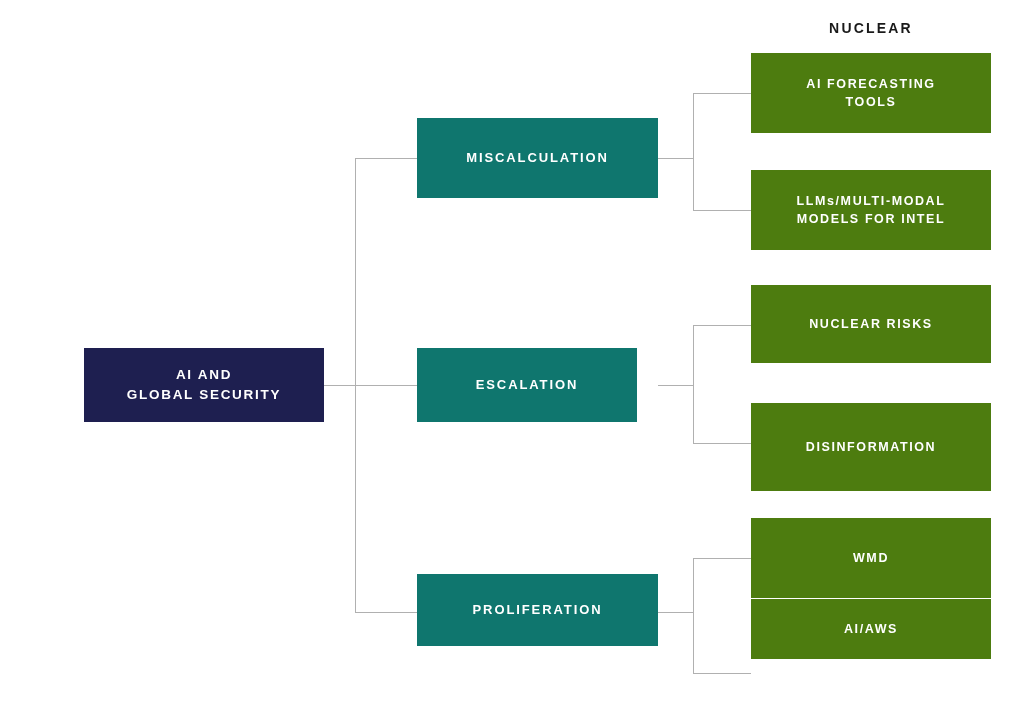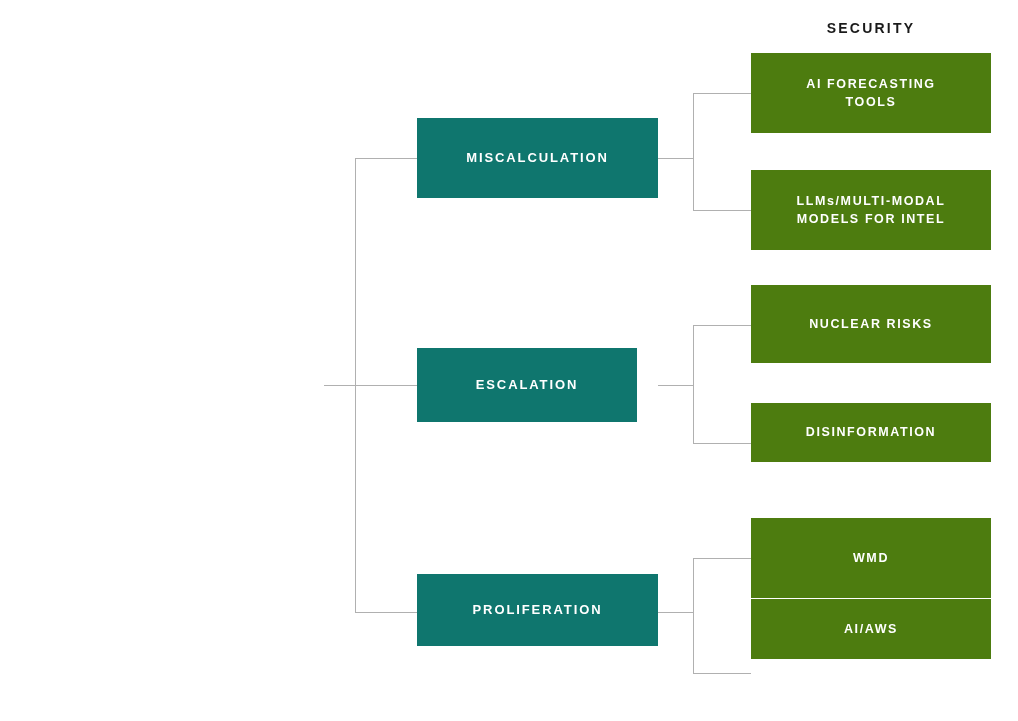--- a/index.html
+++ b/index.html
@@ -72,21 +72,21 @@
     font-weight: bold;
     letter-spacing: 2.2px;
     text-align: center;
   }
 </style>
 </head>
 <body>
 
 <div id="canvas">
 
-  <div class="col-heading" style="left:751px; top:20px; width:240px;">SECURITY</div>
+  <div class="col-heading" style="left:751px; top:20px; width:240px;">NUCLEAR</div>
 
   <div class="line line-h" style="left:324px; top:385px; width:32px;"></div>
 
   <div class="line line-v" style="left:355px; top:158px; height:455px;"></div>
 
   <div class="line line-h" style="left:355px; top:158px; width:63px;"></div>
 
   <div class="line line-h" style="left:355px; top:385px; width:63px;"></div>
 
   <div class="line line-h" style="left:355px; top:612px; width:63px;"></div>
@@ -99,20 +99,24 @@
   <div class="line line-h" style="left:658px; top:385px; width:35px;"></div>
   <div class="line line-v" style="left:693px; top:325px; height:118px;"></div>
   <div class="line line-h" style="left:693px; top:325px; width:58px;"></div>
   <div class="line line-h" style="left:693px; top:443px; width:58px;"></div>
 
   <div class="line line-h" style="left:658px; top:612px; width:35px;"></div>
   <div class="line line-v" style="left:693px; top:558px; height:115px;"></div>
   <div class="line line-h" style="left:693px; top:558px; width:58px;"></div>
   <div class="line line-h" style="left:693px; top:673px; width:58px;"></div>
 
+  <div class="node root" style="left:84px; top:348px; width:240px; height:74px;">
+    <span class="node-label">AI AND
+GLOBAL SECURITY</span>
+  </div>
 
   <div class="node tier2" style="left:417px; top:118px; width:241px; height:80px;">
     <span class="node-label">MISCALCULATION</span>
   </div>
 
   <div class="node tier2" style="left:417px; top:348px; width:220px; height:74px;">
     <span class="node-label">ESCALATION</span>
   </div>
 
   <div class="node tier2" style="left:417px; top:574px; width:241px; height:72px;">
@@ -126,21 +130,21 @@
 
   <div class="node example" style="left:751px; top:170px; width:240px; height:80px;">
     <span class="node-label">LLMs/MULTI-MODAL
 MODELS FOR INTEL</span>
   </div>
 
   <div class="node example" style="left:751px; top:285px; width:240px; height:78px;">
     <span class="node-label">NUCLEAR RISKS</span>
   </div>
 
-  <div class="node example" style="left:751px; top:403px; width:240px; height:59px;">
+  <div class="node example" style="left:751px; top:403px; width:240px; height:88px;">
     <span class="node-label">DISINFORMATION</span>
   </div>
 
   <div class="node example" style="left:751px; top:518px; width:240px; height:80px;align-items:center;">
     <span class="node-label">WMD</span>
   </div>
 
   <div class="node example" style="left:751px; top:599px; width:240px; height:60px;">
     <span class="node-label">AI/AWS</span>
   </div>

